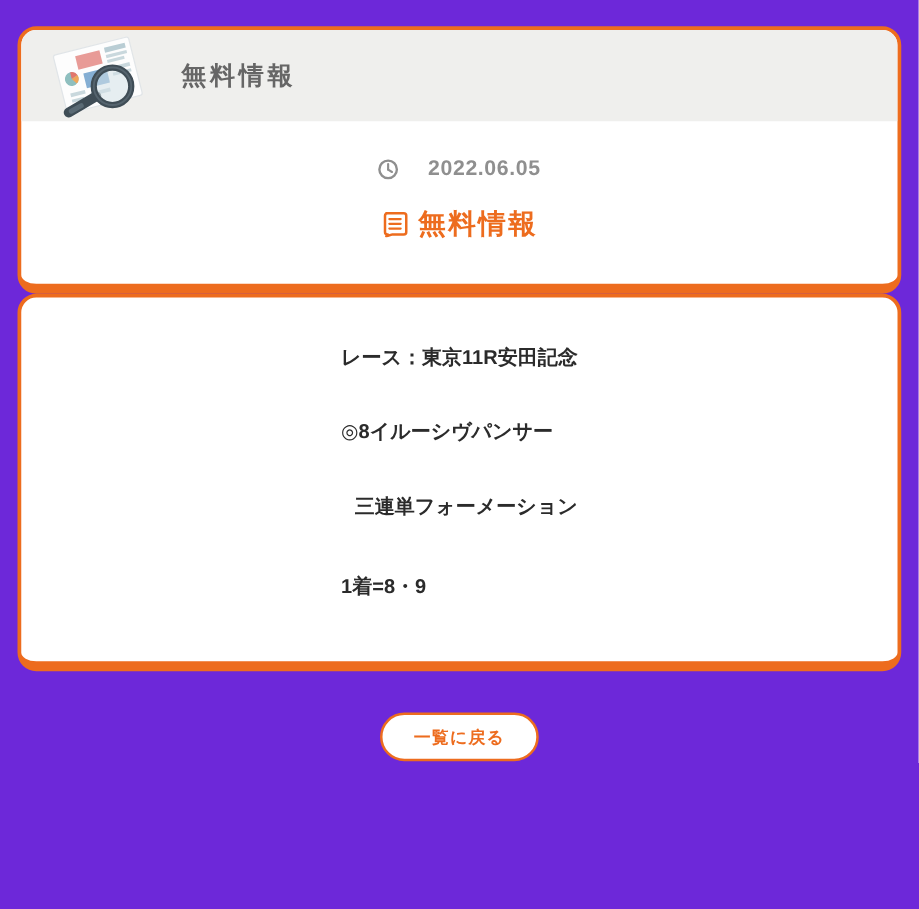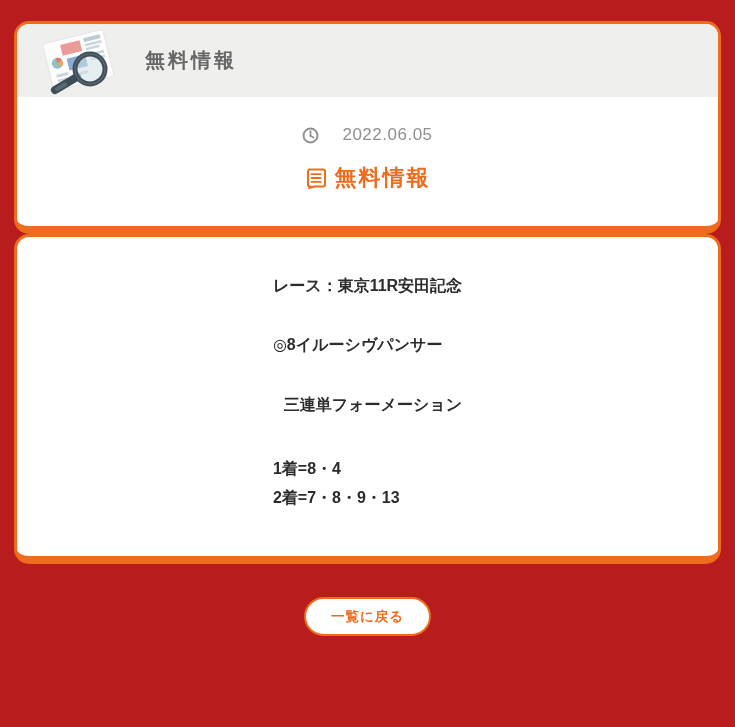--- a/index.html
+++ b/index.html
@@ -5,21 +5,21 @@
   html, body {
     margin: 0;
     padding: 0;
     background: #ffffff;
     font-family: "Liberation Sans", "DejaVu Sans", sans-serif;
   }
   .page {
     width: 735px;
     height: 727px;
     overflow: hidden;
-    background: #b91c1c;
+    background: #6d28d9;
   }
   
   .card {
     margin: 0 14px;
     border: 3px solid #ed6c1e;
     border-bottom-width: 8px;
     border-radius: 15px;
     background: #ffffff;
     overflow: hidden;
   }
@@ -47,21 +47,21 @@
   .card-body {
     text-align: center;
     padding: 28px 0 33px;
   }
   .date-row {
     display: inline-flex;
     align-items: center;
     gap: 23px;
     color: #8f8f8f;
     font-size: 17px;
-    font-weight: normal;
+    font-weight: bold;
     letter-spacing: 0.5px;
   }
   .entry-title-row {
     margin-top: 15px;
     display: flex;
     align-items: center;
     justify-content: center;
     gap: 8px;
     color: #ed6c1e;
     font-size: 22px;
@@ -167,22 +167,21 @@
         <span>無料情報</span>
       </div>
     </div>
   </section>
 
   <section class="card card--detail">
     <div class="detail-content">
       <p>レース：東京11R安田記念</p>
       <p>◎8イルーシヴパンサー</p>
       <p class="bet-type">三連単フォーメーション</p>
-      <p class="formation">1着=8・4</p>
-      <p class="formation">2着=7・8・9・13</p>
+      <p class="formation">1着=8・9</p>
     </div>
   </section>
 
   <div class="footer-row">
     <button class="back-button">一覧に戻る</button>
   </div>
 
 </div>
 
 </body></html>

